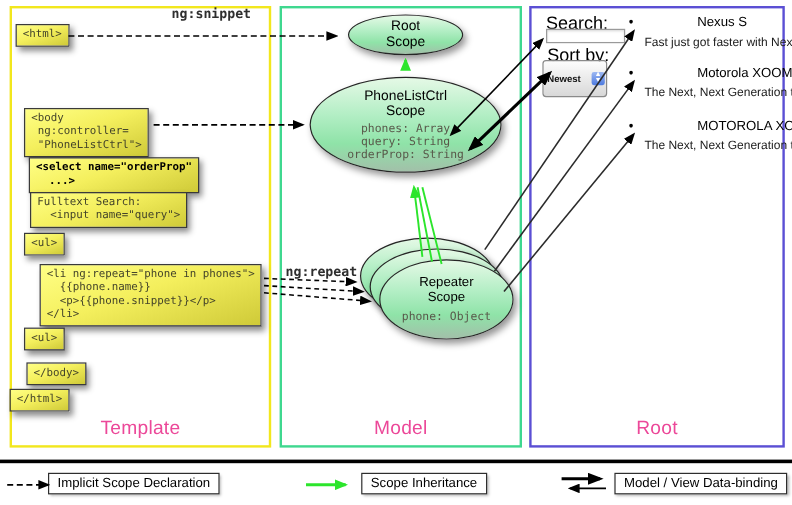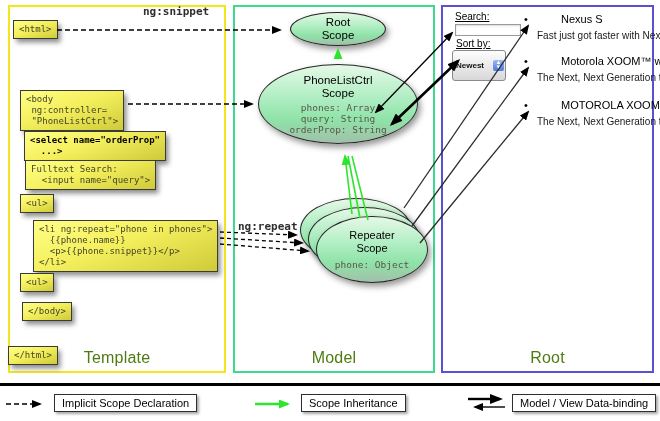--- a/index.html
+++ b/index.html
@@ -4,21 +4,21 @@
 <style>
   * { margin:0; padding:0; box-sizing:border-box; }
   body { width:660px; height:421px; background:#ffffff; font-family:"Liberation Sans", sans-serif; position:relative; overflow:hidden; }
   .stage { position:absolute; left:0; top:0; width:660px; height:421px; }
 
   
   .col { position:absolute; top:5px; height:368px; background:#fff; }
   .col-template { left:8px;   width:218px; border:2px solid #f2e71d; }
   .col-model    { left:233px; width:202px; border:2px solid #3fd88f; }
   .col-view     { left:441px; width:213px; border:2px solid #5b4fd4; }
-  .col-label { position:absolute; bottom:4px; width:100%; text-align:center; font-size:16px; color:#4d7c0f; letter-spacing:.2px; }
+  .col-label { position:absolute; bottom:4px; width:100%; text-align:center; font-size:16px; color:#ec4899; letter-spacing:.2px; }
 
   
   .codebox {
     position:absolute;
     font-family:"DejaVu Sans Mono", monospace;
     font-size:9px; line-height:11px; color:#44442a;
     background:linear-gradient(160deg,#ffff85 0%, #f4ef5d 45%, #cfca38 100%);
     border:1px solid #3a3a3a;
     box-shadow:2.5px 3.5px 5px rgba(0,0,0,.45);
     padding:3px 5px; white-space:pre;
@@ -31,30 +31,30 @@
   
   .scope {
     position:absolute; border:1.5px solid #262626; border-radius:50%;
     background:linear-gradient(180deg,#e5f9e6 0%, #b2eec4 40%, #8fe3a8 70%, #a2c0a9 100%);
     box-shadow:2.5px 3.5px 6px rgba(0,0,0,.42);
     display:flex; flex-direction:column; align-items:center; justify-content:center;
     text-align:center;
   }
   .scope-title { font-size:11.5px; color:#000; white-space:pre-line; line-height:13px; }
   .scope-props { font-family:"DejaVu Sans Mono", monospace; font-size:9.5px; line-height:11px; color:#58584a; white-space:pre; }
-  .v-label { position:absolute; font-size:10px;text-decoration:underline; }
+  .v-label { position:absolute; font-size:15px; }
   .v-input { position:absolute; width:66px; height:12px; border:1px solid #9a9a9a; background:#fff; box-shadow:inset 0 1px 2px rgba(0,0,0,.15); }
   .v-select { position:absolute; width:54px; height:31px; border:1px solid #8a8a8a; border-radius:3px;
               background:linear-gradient(#fdfdfd,#d8d8d8); display:flex; align-items:center; }
   .v-select-text { flex:1; font-family:"Liberation Sans", sans-serif; font-size:8px; font-weight:bold; padding-left:3px; color:#111; }
   .v-select-stepper { width:11px; height:11px; margin-right:1px; border-radius:2px;
               background:linear-gradient(#9db8f2,#4d7ae0); color:#fff; font-size:6px; line-height:5px; text-align:center; }
   .v-item { position:absolute; left:524px; width:125px; }
   .v-item .bullet { position:absolute; left:0; top:0; font-size:11px; }
-  .v-item .name { position:absolute; left:1px; top:0; font-size:11px; white-space:nowrap;padding-left:36px; }
+  .v-item .name { position:absolute; left:21px; top:0; font-size:11px; white-space:nowrap;padding-left:36px; }
   .v-item .snippet { position:absolute; left:13px; font-size:10px; color:#1a1a1a; white-space:nowrap; }
 
   
   .legend-bar { position:absolute; left:0; top:383px; width:660px; height:3px; background:#000; }
   .legend-box { position:absolute; top:394px; background:#fff; border:1px solid #2e2e2e; box-shadow:1.5px 1.5px 2.5px rgba(0,0,0,.35);
                 font-size:11px; padding:2px 7px; white-space:nowrap; color:#000; }
 
   svg.overlay { position:absolute; left:0; top:0; width:660px; height:421px; pointer-events:none; }
 </style>
 </head>
@@ -80,21 +80,21 @@
   ...&gt;</div>
   <div class="codebox" style="left:25px; top:160px;">Fulltext Search:
   &lt;input name="query"&gt;</div>
   <div class="codebox" style="left:20px; top:194px;">&lt;ul&gt;</div>
   <div class="codebox" style="left:33px; top:220px;">&lt;li ng:repeat="phone in phones"&gt;
   {{phone.name}}
   &lt;p&gt;{{phone.snippet}}&lt;/p&gt;
 &lt;/li&gt;</div>
   <div class="codebox" style="left:20px; top:273px;">&lt;ul&gt;</div>
   <div class="codebox" style="left:22px; top:302px;">&lt;/body&gt;</div>
-  <div class="codebox" style="left:8px;  top:346px;">&lt;/html&gt;</div>
+  <div class="codebox" style="left:8px;  top:324px;">&lt;/html&gt;</div>
 
   <div class="conn-label" style="left:143px; top:5px;">ng:snippet</div>
   <div class="conn-label" style="left:238px; top:220px;">ng:repeat</div>
 
   <div class="scope" style="left:290px; top:12px; width:96px; height:34px;">
     <div class="scope-title">Root
 Scope</div>
   </div>
 
   <div class="scope" style="left:258px; top:64px; width:160px; height:80px;">
@@ -131,21 +131,21 @@
     <span class="name">Motorola XOOM™ with Wi-Fi</span>
     <span class="snippet" style="top:17px;">The Next, Next Generation tablet.</span>
   </div>
   <div class="v-item" style="top:99px;">
     <span class="bullet">•</span>
     <span class="name">MOTOROLA XOOM™</span>
     <span class="snippet" style="top:17px;">The Next, Next Generation tablet.</span>
   </div>
 
   <div class="legend-bar"></div>
-  <div class="legend-box" style="left:54px;">Implicit Scope Declaration</div>
+  <div class="legend-box" style="left:40px;">Implicit Scope Declaration</div>
   <div class="legend-box" style="left:301px;">Scope Inheritance</div>
   <div class="legend-box" style="left:512px;">Model / View Data-binding</div>
 
   <svg class="overlay" viewBox="0 0 660 421">
     <defs>
       <marker id="ah" markerUnits="userSpaceOnUse" markerWidth="10" markerHeight="8" refX="8" refY="4" orient="auto-start-reverse">
         <path d="M0,0 L10,4 L0,8 z" fill="#000"></path>
       </marker>
       <marker id="ah-big" markerUnits="userSpaceOnUse" markerWidth="13" markerHeight="10" refX="10" refY="5" orient="auto-start-reverse">
         <path d="M0,0 L13,5 L0,10 z" fill="#000"></path>

